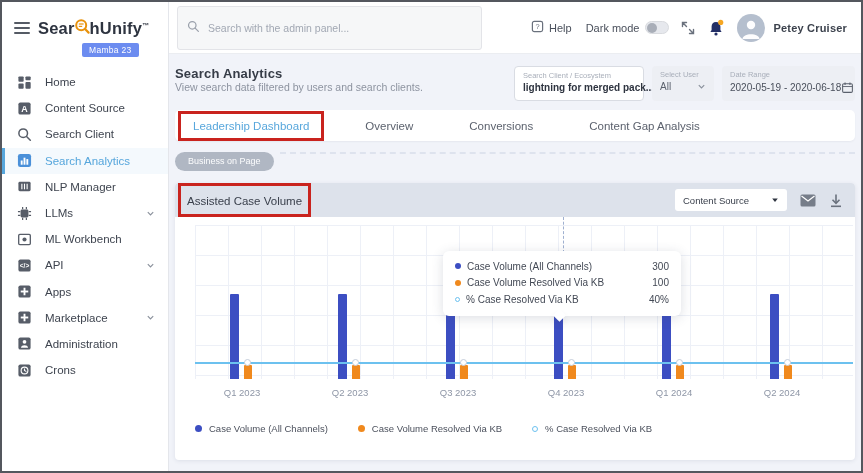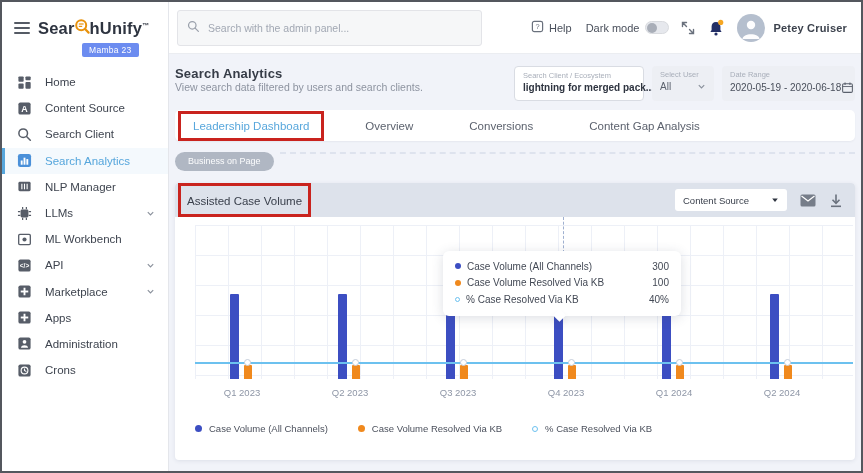--- a/index.html
+++ b/index.html
@@ -23,21 +23,21 @@
             font-size:11.5px; color:#3e444f; border-left:3px solid transparent; cursor:pointer; }
   .s-item .lbl { white-space:nowrap; }
   .s-item.active { border-left-color:#56a6dc; color:#56a6dc; background:#f4f9fd; }
   .s-icon { width:17px; height:17px; display:flex; align-items:center; justify-content:center; flex:none; }
   .s-chevron { margin-left:auto; margin-right:13px; display:flex; }
 
   
   .main { flex:1; display:flex; flex-direction:column; background:#f1f3f9; min-width:0; }
   .topbar { height:52px; min-height:52px; background:#fff; border-bottom:1px solid #ebedf1;
             display:flex; align-items:center; padding:0 14px 0 8px; }
-  .admin-search { width:305px; height:36px; background:#f6f7f8; border:1px solid #e3e4e8; border-radius:3px;
+  .admin-search { width:305px; height:44px; background:#f6f7f8; border:1px solid #e3e4e8; border-radius:3px;
                   display:flex; align-items:center; padding:0 9px; gap:8px; }
   .admin-search input { border:none; outline:none; background:transparent; font-size:10.5px; color:#5a606c;
                         font-family:"Liberation Sans", sans-serif; width:100%; }
   .admin-search input::placeholder { color:#a2a8b3; }
   .topbar-right { margin-left:auto; display:flex; align-items:center; }
   .tb-label { font-size:11px; color:#4a505c; }
   .help-wrap { display:flex; align-items:center; gap:5px; margin-right:14px; cursor:pointer; }
   .darkmode-wrap { display:flex; align-items:center; gap:6px; margin-right:12px; }
   .toggle { width:24px; height:13px; border-radius:7px; background:#e6e8ed; position:relative; cursor:pointer;
             border:1px solid #d8dade; }
@@ -247,36 +247,36 @@
           </span>
         </div>
         <div class="s-item">
           <span class="s-icon">
             <svg width="15" height="15" viewBox="0 0 16 16">
               <rect x="1.5" y="1.5" width="13" height="13" rx="2" fill="#575d68"></rect>
               <rect x="7" y="4" width="2" height="8" fill="#fff"></rect>
               <rect x="4" y="7" width="8" height="2" fill="#fff"></rect>
             </svg>
           </span>
+          <span class="lbl">Apps</span>
+        </div>
+        <div class="s-item">
+          <span class="s-icon">
+            <svg width="15" height="15" viewBox="0 0 16 16">
+              <rect x="1.5" y="1.5" width="13" height="13" rx="2" fill="#575d68"></rect>
+              <rect x="7" y="4" width="2" height="8" fill="#fff"></rect>
+              <rect x="4" y="7" width="8" height="2" fill="#fff"></rect>
+            </svg>
+          </span>
           <span class="lbl">Marketplace</span>
           <span class="s-chevron">
             <svg width="9" height="9" viewBox="0 0 10 10">
               <polyline points="2,3.5 5,6.5 8,3.5" fill="none" stroke="#8a919c" stroke-width="1.3"></polyline>
             </svg>
           </span>
-        </div>
-        <div class="s-item">
-          <span class="s-icon">
-            <svg width="15" height="15" viewBox="0 0 16 16">
-              <rect x="1.5" y="1.5" width="13" height="13" rx="2" fill="#575d68"></rect>
-              <rect x="7" y="4" width="2" height="8" fill="#fff"></rect>
-              <rect x="4" y="7" width="8" height="2" fill="#fff"></rect>
-            </svg>
-          </span>
-          <span class="lbl">Apps</span>
         </div>
         <div class="s-item">
           <span class="s-icon">
             <svg width="15" height="15" viewBox="0 0 16 16">
               <rect x="1.5" y="1.5" width="13" height="13" rx="2" fill="#575d68"></rect>
               <circle cx="8" cy="6.2" r="2" fill="#fff"></circle>
               <path d="M4.2 12.5 C4.2 9 11.8 9 11.8 12.5 Z" fill="#fff"></path>
             </svg>
           </span>
           <span class="lbl">Administration</span>

